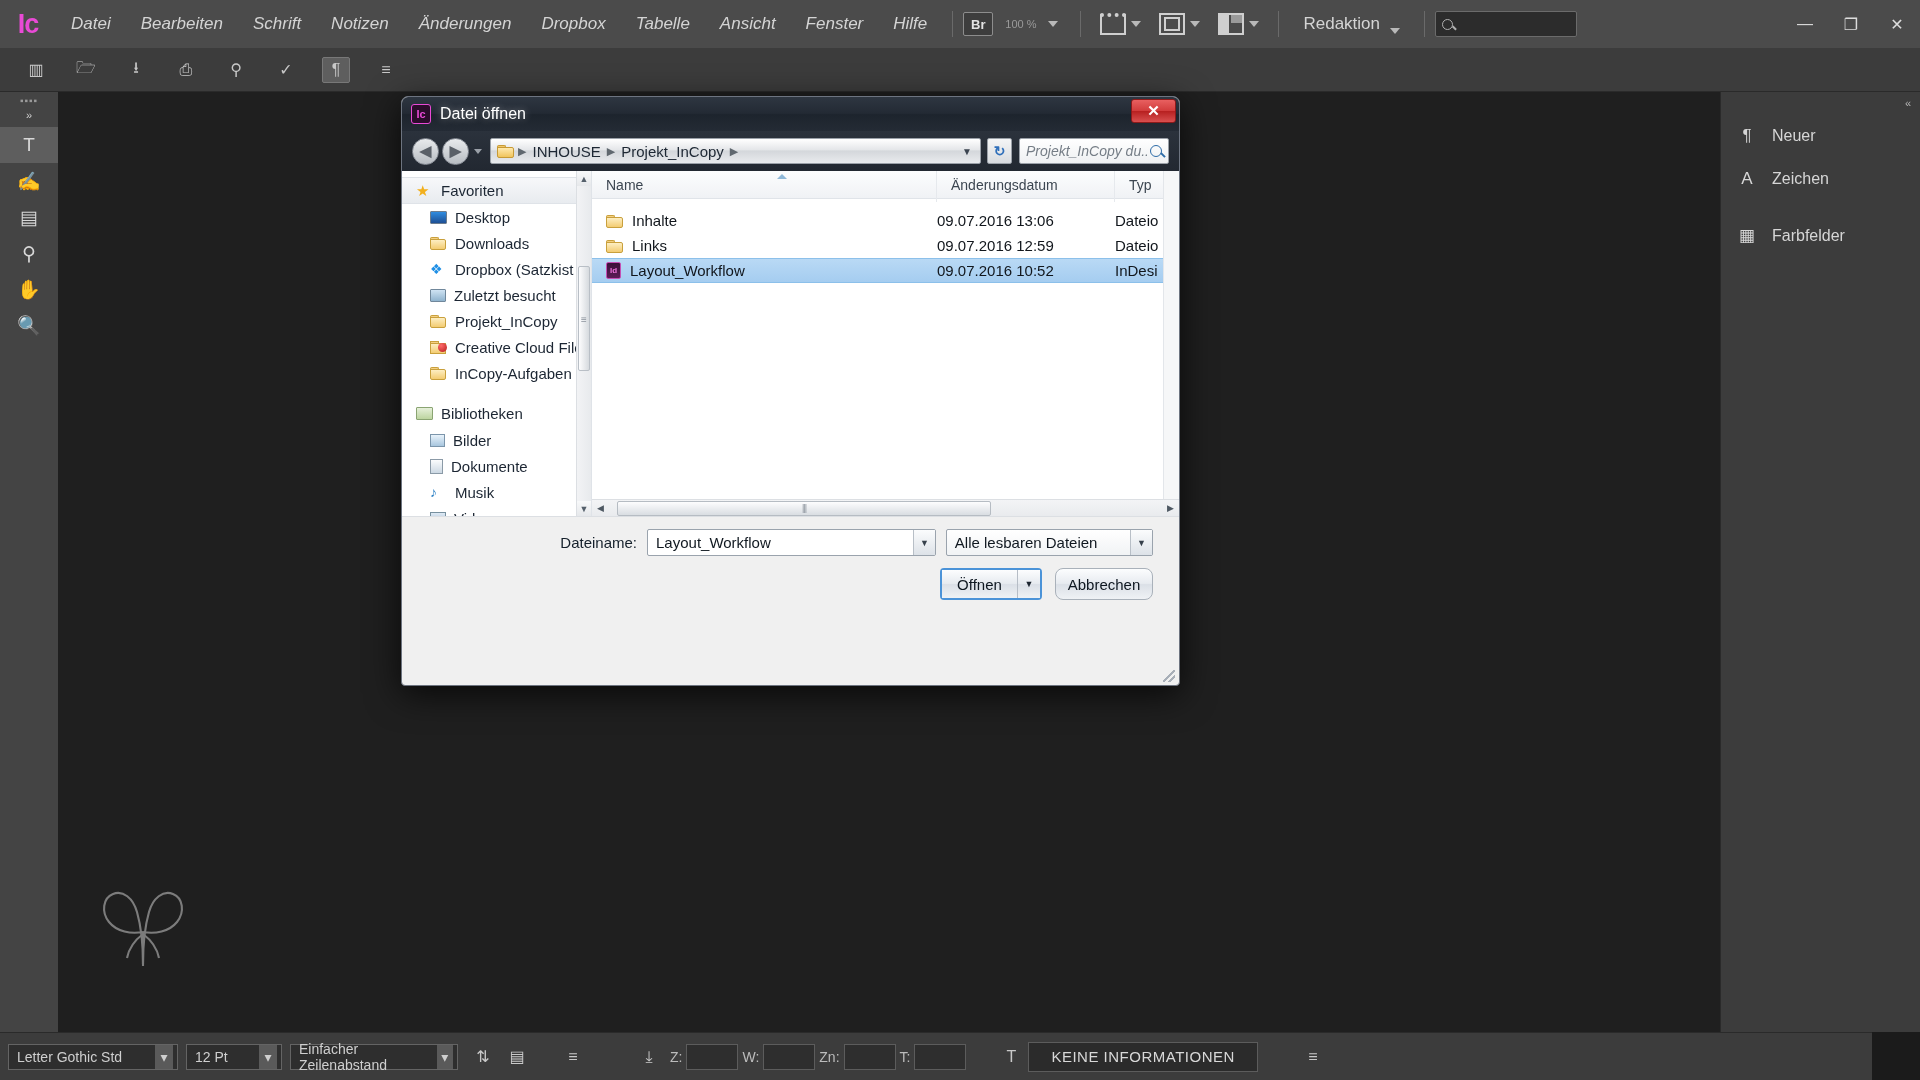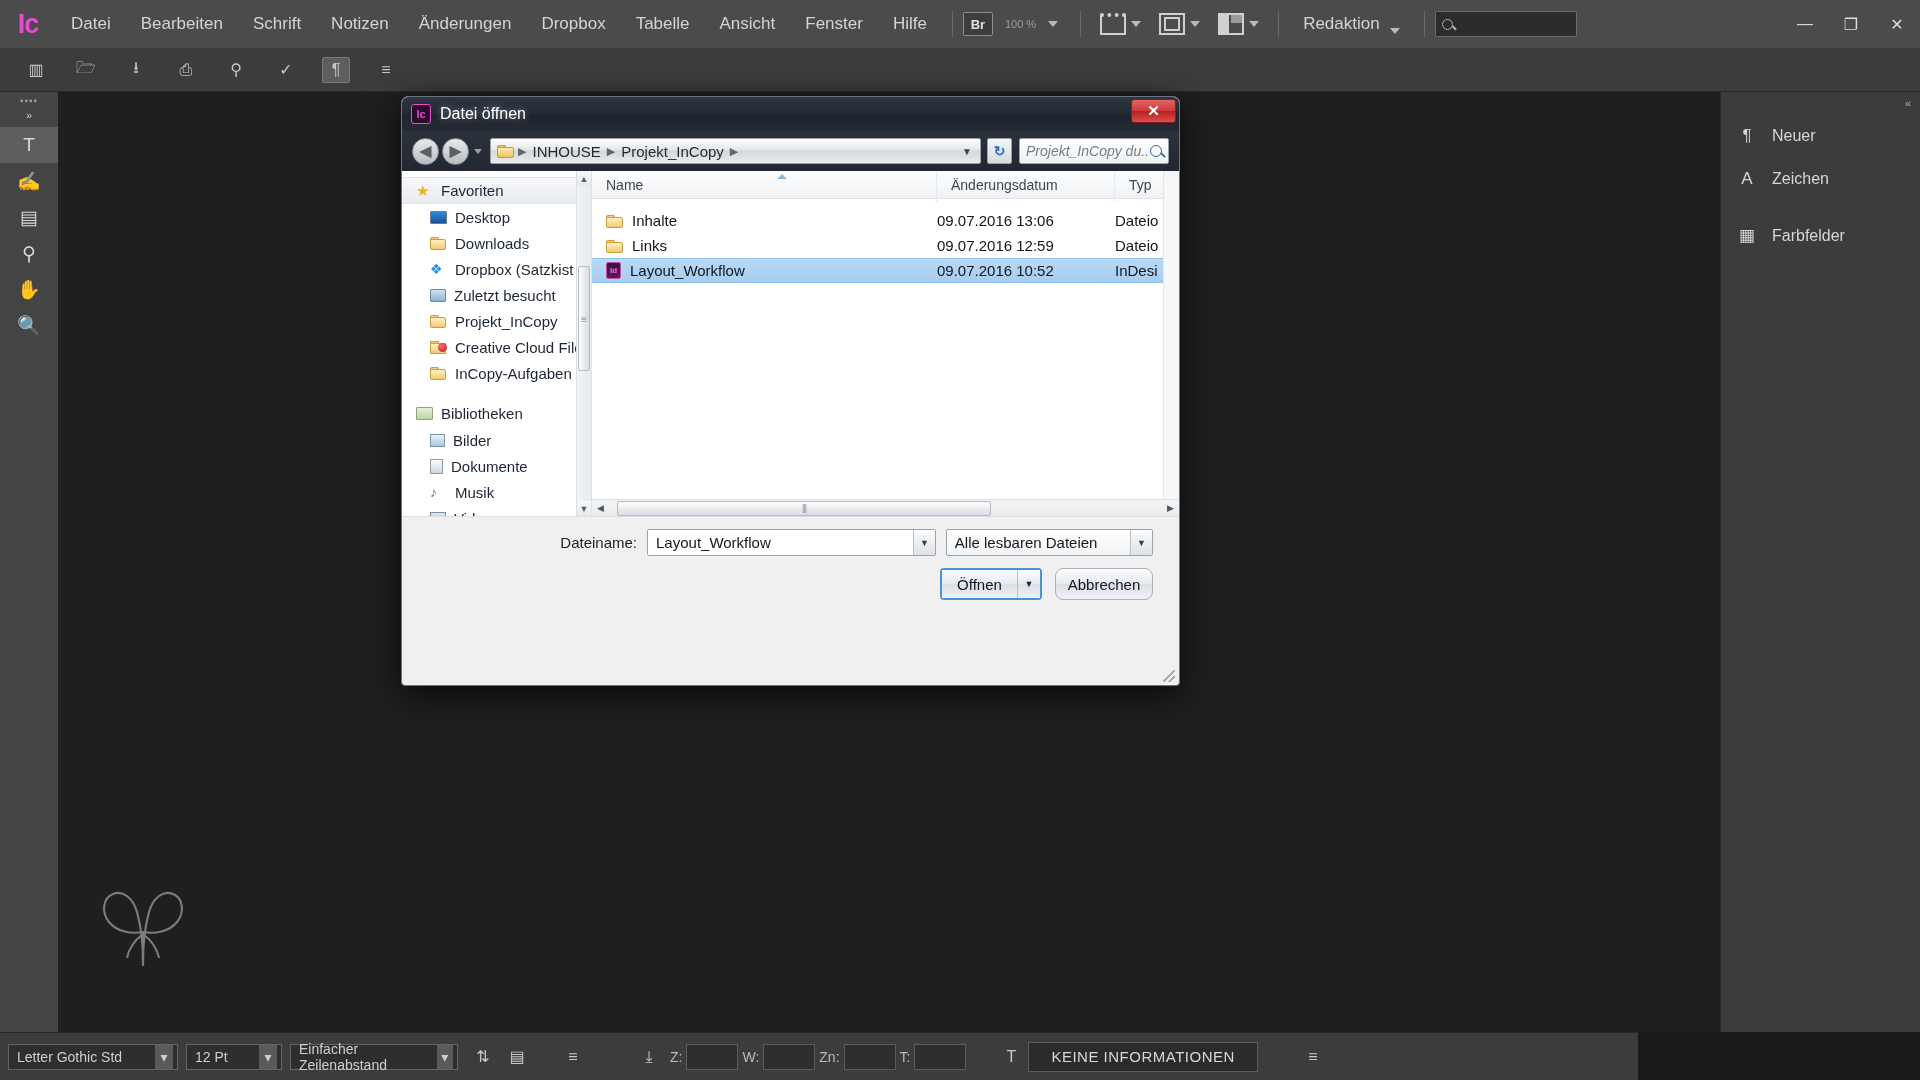--- a/index.html
+++ b/index.html
@@ -18,21 +18,21 @@
     display: flex; align-items: center;
   }
   .app-logo {
     width: 56px; height: 48px;
     display: flex; align-items: center; justify-content: center;
     color: #e94ad6; font-size: 27px; font-weight: bold;
     letter-spacing: -1px; font-family: "Liberation Sans", sans-serif;
   }
   .menu-item {
     padding: 0 15px; height: 48px; line-height: 48px;
-    color: #d4d4d4; font-size: 17px; white-space: nowrap;
+    color: #d4d4d4; font-size: 17px; white-space: nowrap; font-style: italic;
   }
   .mb-sep {
     width: 1px; height: 26px; background: #6a6a6a; margin: 0 10px;
   }
   .br-btn {
     width: 30px; height: 24px; border: 1px solid #8d8d8d;
     color: #e2e2e2; font-size: 13px; font-weight: bold;
     display: flex; align-items: center; justify-content: center;
     background: #3d3d3d; border-radius: 2px;
   }
@@ -145,21 +145,21 @@
     height: 43px; display: flex; align-items: center;
     gap: 14px; padding-left: 15px; color: #d6d6d6; font-size: 16px;
   }
   .rp-ico {
     width: 22px; text-align: center; color: #d6d6d6; font-size: 17px;
   }
   .rp-divider { height: 14px; }
 
   
   .statusbar {
-    position: absolute; left: 0; bottom: 0; width: 1638px; height: 48px;
+    position: absolute; left: 0; bottom: 0; width: 1872px; height: 48px;
     background: #3c3c3c; display: flex; align-items: center;
     gap: 0px; border-top: 1px solid #2a2a2a;
   }
   .sb-select {
     height: 26px; background: #2e2e2e; border: 1px solid #646464;
     color: #cfcfcf; font-size: 14px; display: flex; align-items: center;
     padding: 0 4px 0 8px; margin-left: 8px; position: relative;
   }
   .sb-select .arrow {
     width: 18px; height: 24px; background: #5a5a5a;

